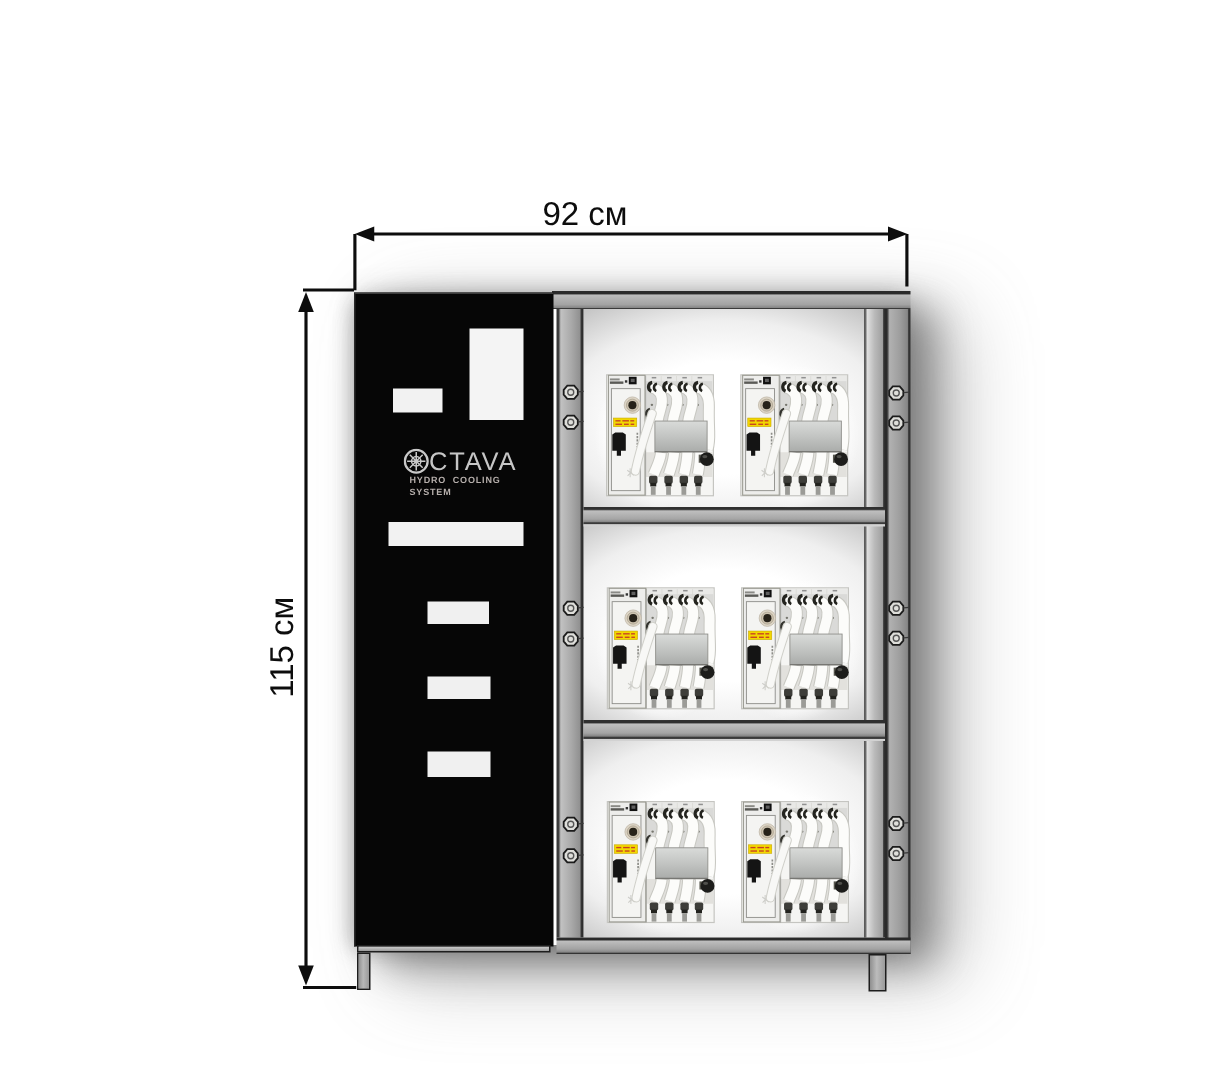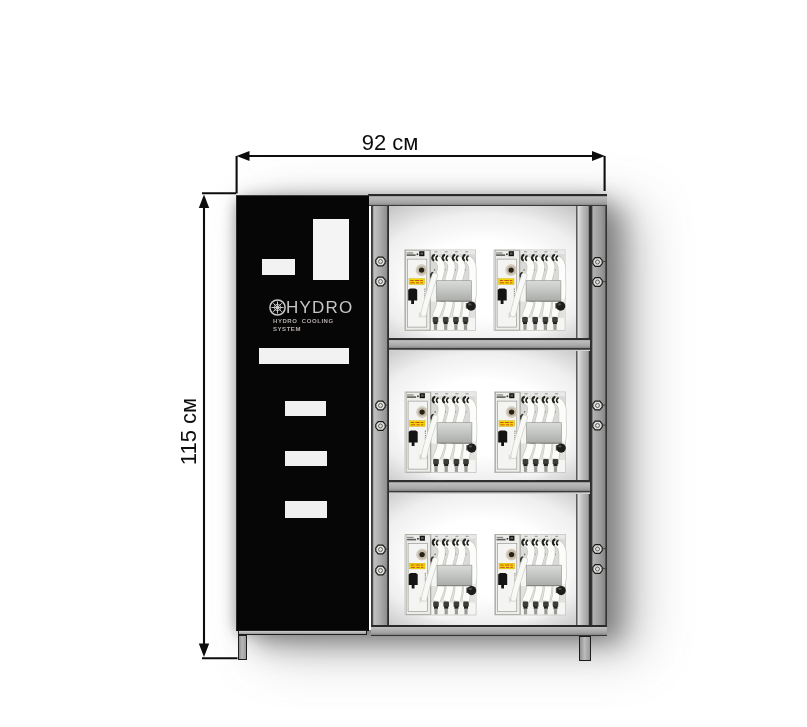--- a/index.html
+++ b/index.html
@@ -64,21 +64,21 @@
   <div class="abs" style="left:268px;top:296px;width:90px;height:40px;color:#c9c9c9;">
 
     <svg class="abs" style="left:1px;top:2.5px;" width="17" height="17" viewBox="0 0 17 17">
       <circle cx="8.5" cy="8.5" r="7.6" fill="none" stroke="#c9c9c9" stroke-width="1.5"></circle>
       <g stroke="#c9c9c9" stroke-width="1" fill="none">
         <path d="M8.5 2.4 V14.6 M2.4 8.5 H14.6 M4.2 4.2 L12.8 12.8 M12.8 4.2 L4.2 12.8"></path>
         <circle cx="8.5" cy="8.5" r="3.1"></circle>
       </g>
     </svg>
 
-    <div class="abs" style="left:18px;top:1.5px;font-size:17px;letter-spacing:1.2px;color:#c6c6c6;">HYDRO</div>
+    <div class="abs" style="left:18px;top:1.5px;font-size:17px;letter-spacing:1.2px;color:#c6c6c6;">CTAVA</div>
 
     <div class="abs" style="left:5px;top:22px;font-size:6px;font-weight:bold;letter-spacing:0.55px;color:#b5aeab;">HYDRO&nbsp;&nbsp;COOLING</div>
 
     <div class="abs" style="left:5px;top:29.8px;font-size:6px;font-weight:bold;letter-spacing:0.55px;color:#b5aeab;">SYSTEM</div>
   </div>
 
   <div class="abs" style="left:258.5px;top:347.5px;width:90px;height:16px;background:#f2f2f2;"></div>
 
   <div class="abs" style="left:285px;top:401px;width:41px;height:14.5px;background:#f0f0f0;"></div>
 

